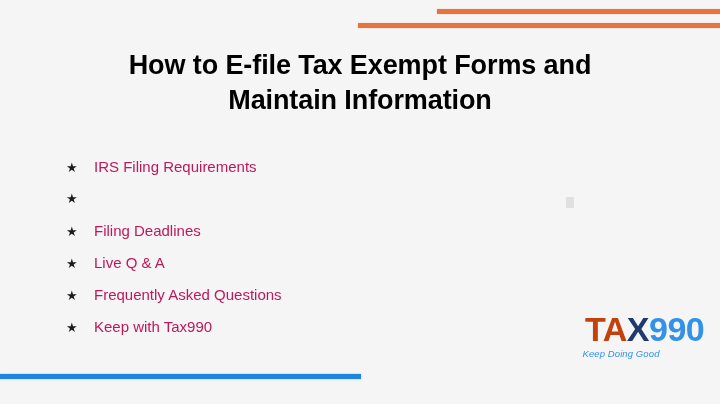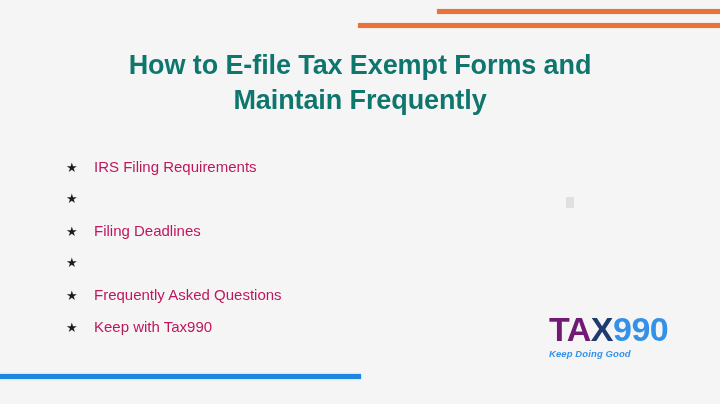--- a/index.html
+++ b/index.html
@@ -52,21 +52,21 @@
   
   .title {
     position: absolute;
     left: 40px;
     top: 48px;
     width: 640px;
     text-align: center;
     font-size: 27px;
     line-height: 35px;
     font-weight: bold;
-    color: #0f766e;
+    color: #000000;
     letter-spacing: -0.1px;
   }
   .title .line { display: block; }
   
   .bullets {
     position: absolute;
     left: 66px;
     top: 157px;
     margin: 0;
     padding: 0;
@@ -99,30 +99,30 @@
     width: 146px;
     height: 58px;
   }
   .logo-wordmark {
     font-size: 34px;
     line-height: 38px;
     font-weight: bold;
     letter-spacing: -0.5px;
     white-space: nowrap;
   }
-  .logo-ta   { color: #701a75; }
+  .logo-ta   { color: #c2410c; margin-left: 36px; }
   .logo-x    { color: #1f3a6e; }
   .logo-990  { color: #3392e8; margin-top: 28px; }
   .logo-tagline {
     font-size: 9.5px;
     line-height: 12px;
     font-style: italic;
-    font-weight: bold;
+    font-weight: normal;
     color: #3392e8;
-    text-align: left;
+    text-align: center;
     padding-right: 2px;
     letter-spacing: 0.1px;
   }
   
   .cursor-artifact {
     position: absolute;
     left: 566px;
     top: 197px;
     width: 8px;
     height: 11px;
@@ -133,37 +133,38 @@
 </head>
 <body>
 
 <div id="slide">
 
   <div class="rule-orange-1"></div>
   <div class="rule-orange-2"></div>
 
   <div class="title">
     <span class="line">How to E-file Tax Exempt Forms and</span>
-    <span class="line">Maintain Frequently</span>
+    <span class="line">Maintain Information</span>
   </div>
 
   <ul class="bullets">
     <li>
       <span class="star-icon">★</span>
       <span class="bullet-label">IRS Filing Requirements</span>
     </li>
     <li>
       <span class="star-icon">★</span>
     </li>
     <li>
       <span class="star-icon">★</span>
       <span class="bullet-label">Filing Deadlines</span>
     </li>
     <li>
       <span class="star-icon">★</span>
+      <span class="bullet-label">Live Q &amp; A</span>
     </li>
     <li>
       <span class="star-icon">★</span>
       <span class="bullet-label">Frequently Asked Questions</span>
     </li>
     <li>
       <span class="star-icon">★</span>
       <span class="bullet-label">Keep with Tax990</span>
     </li>
   </ul>

